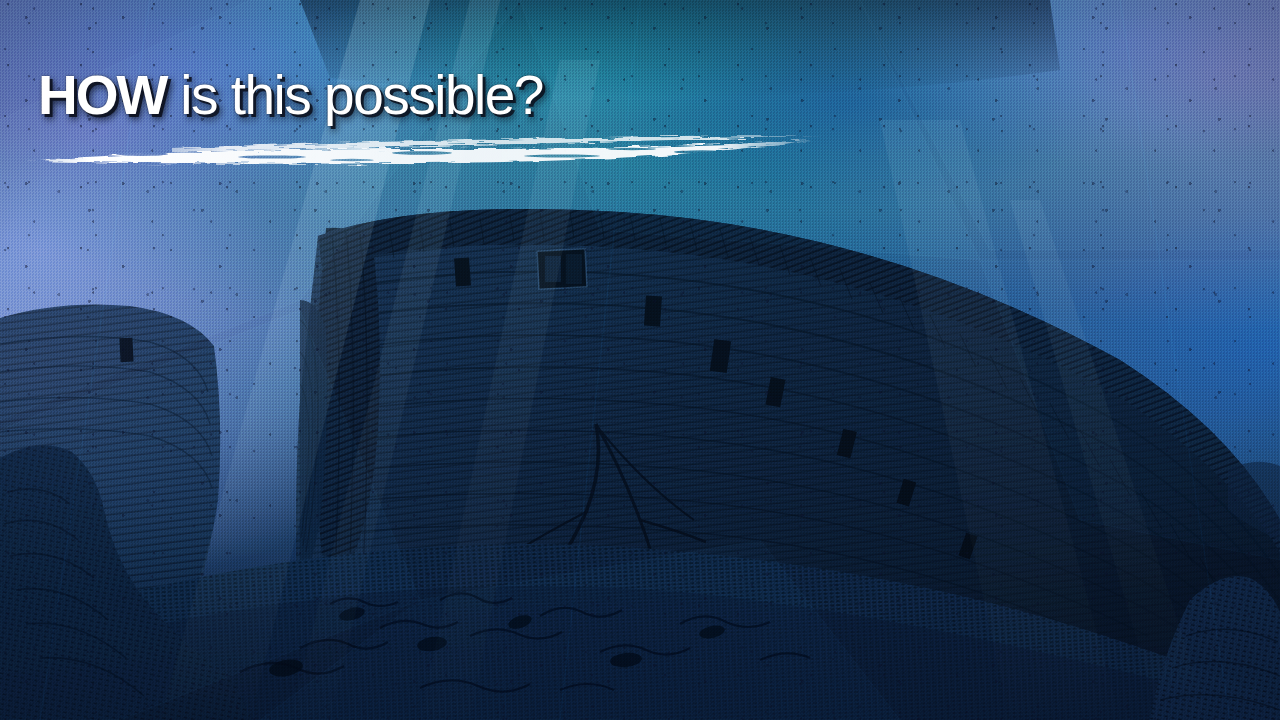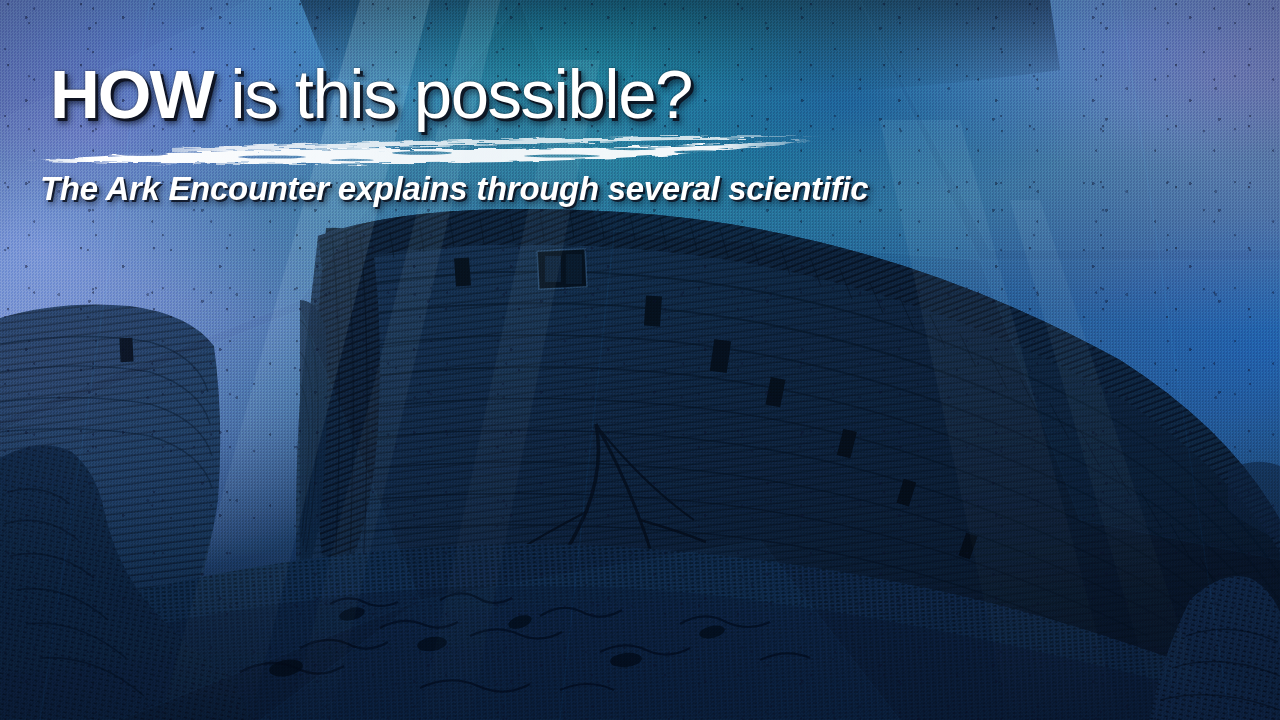--- a/index.html
+++ b/index.html
@@ -83,28 +83,27 @@
     background:radial-gradient(120% 100% at 50% 42%, rgba(0,0,0,0) 42%, rgba(4,10,26,.55) 100%);
   }
 
   
   .textblock{position:absolute;left:0;top:0;width:1000px;z-index:40;}
 
   .headline{
     position:absolute;left:38px;top:52px;
     white-space:nowrap;
     color:#ffffff;
-    font-size:69px;
+    font-size:55px;
     line-height:86px;
     letter-spacing:-1px;
     text-shadow:
       3px 3px 0 rgba(10,14,26,.85),
       4px 5px 7px rgba(5,10,22,.75),
       0 0 2px rgba(0,0,0,.6);
-    margin-left: 12px;
   }
   .headline .hw{font-weight:700;letter-spacing:-2px;}
   .headline .rest{font-weight:400;letter-spacing:-1.5px;}
 
   
   .swoosh{position:absolute;left:22px;top:132px;width:810px;height:42px;}
   .swoosh svg{display:block;width:100%;height:100%;}
 
   .subtitle{
     position:absolute;left:40px;top:170px;
@@ -393,18 +392,17 @@
         <g filter="url(#brushTex)" mask="url(#brushMask)">
 
           <path d="M4,29 Q180,16 400,17 Q620,18 790,8 Q640,30 400,31 Q170,33 4,29 Z" fill="url(#brushG)"></path>
 
           <path d="M150,16 Q420,6 800,4 Q430,14 150,20 Z" fill="url(#brushG)" opacity=".85"></path>
         </g>
       </svg>
     </div>
 
     <div class="subtitle">
-      <span class="l1">The Ark Encounter explains through several scientific</span>
     </div>
 
   </div>
 
 </div>
 
 </body></html>

